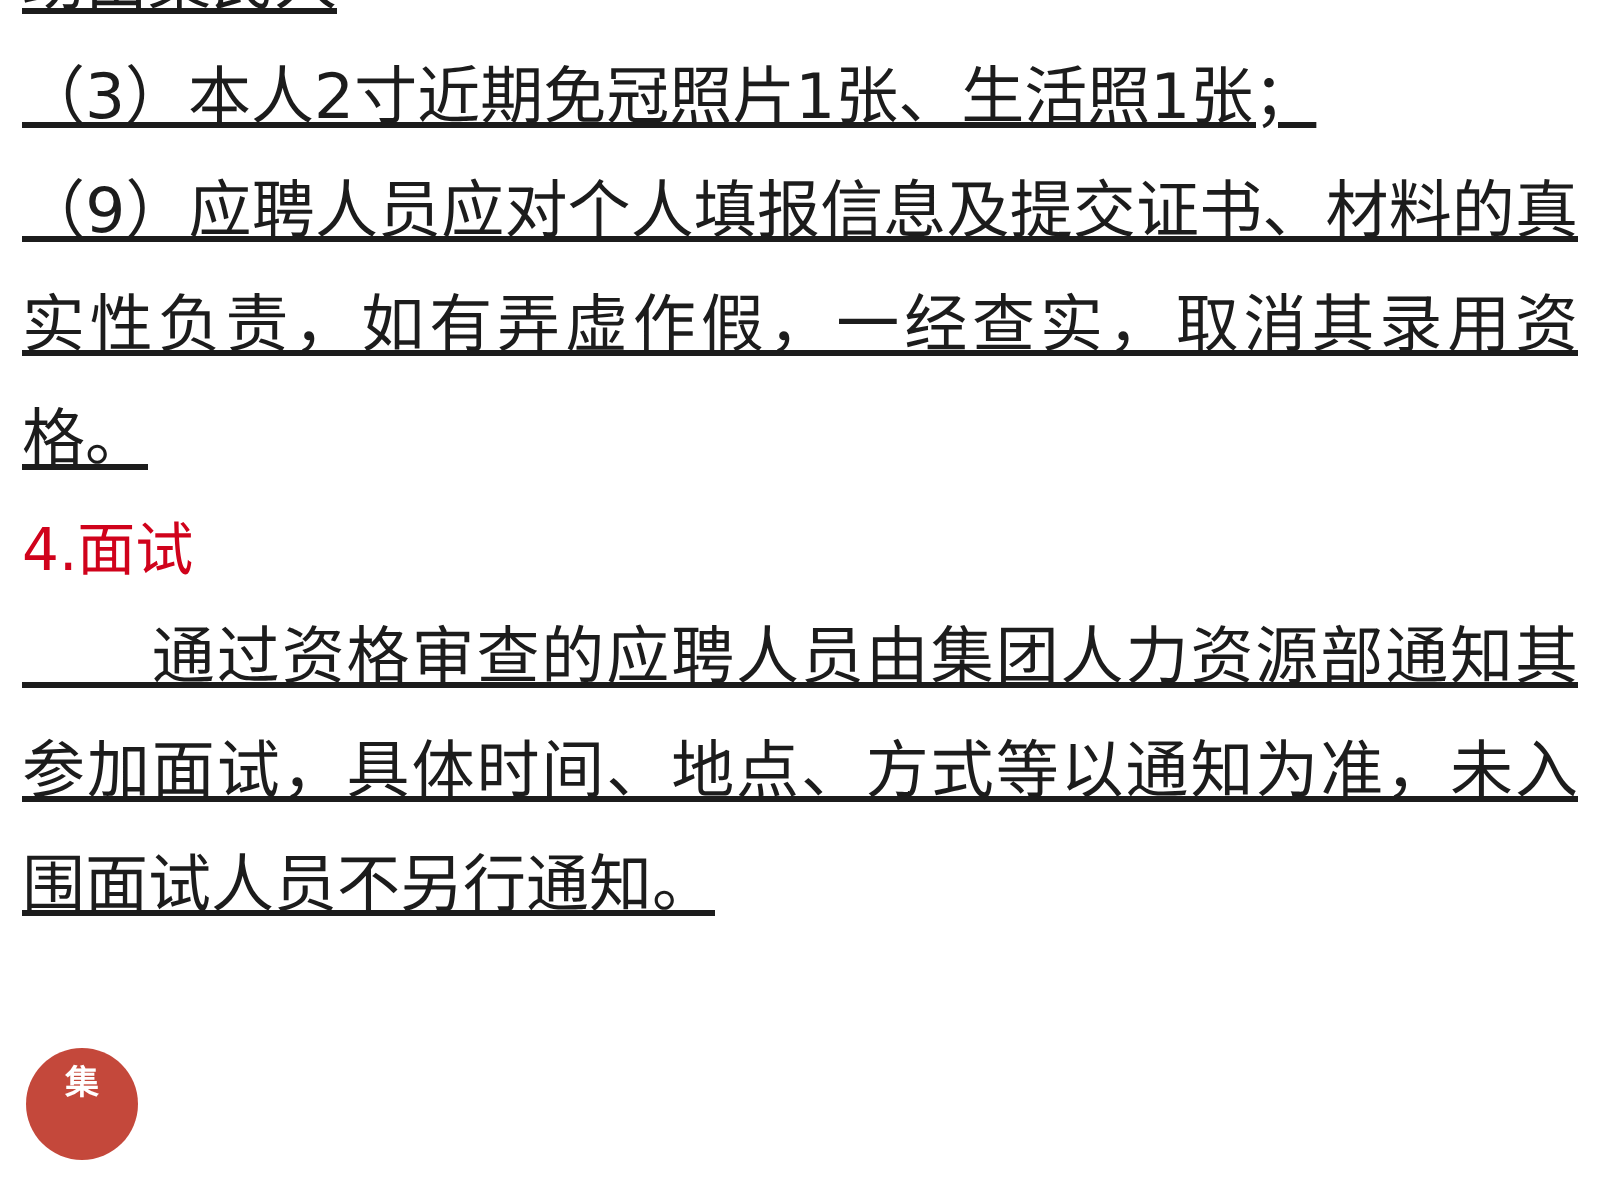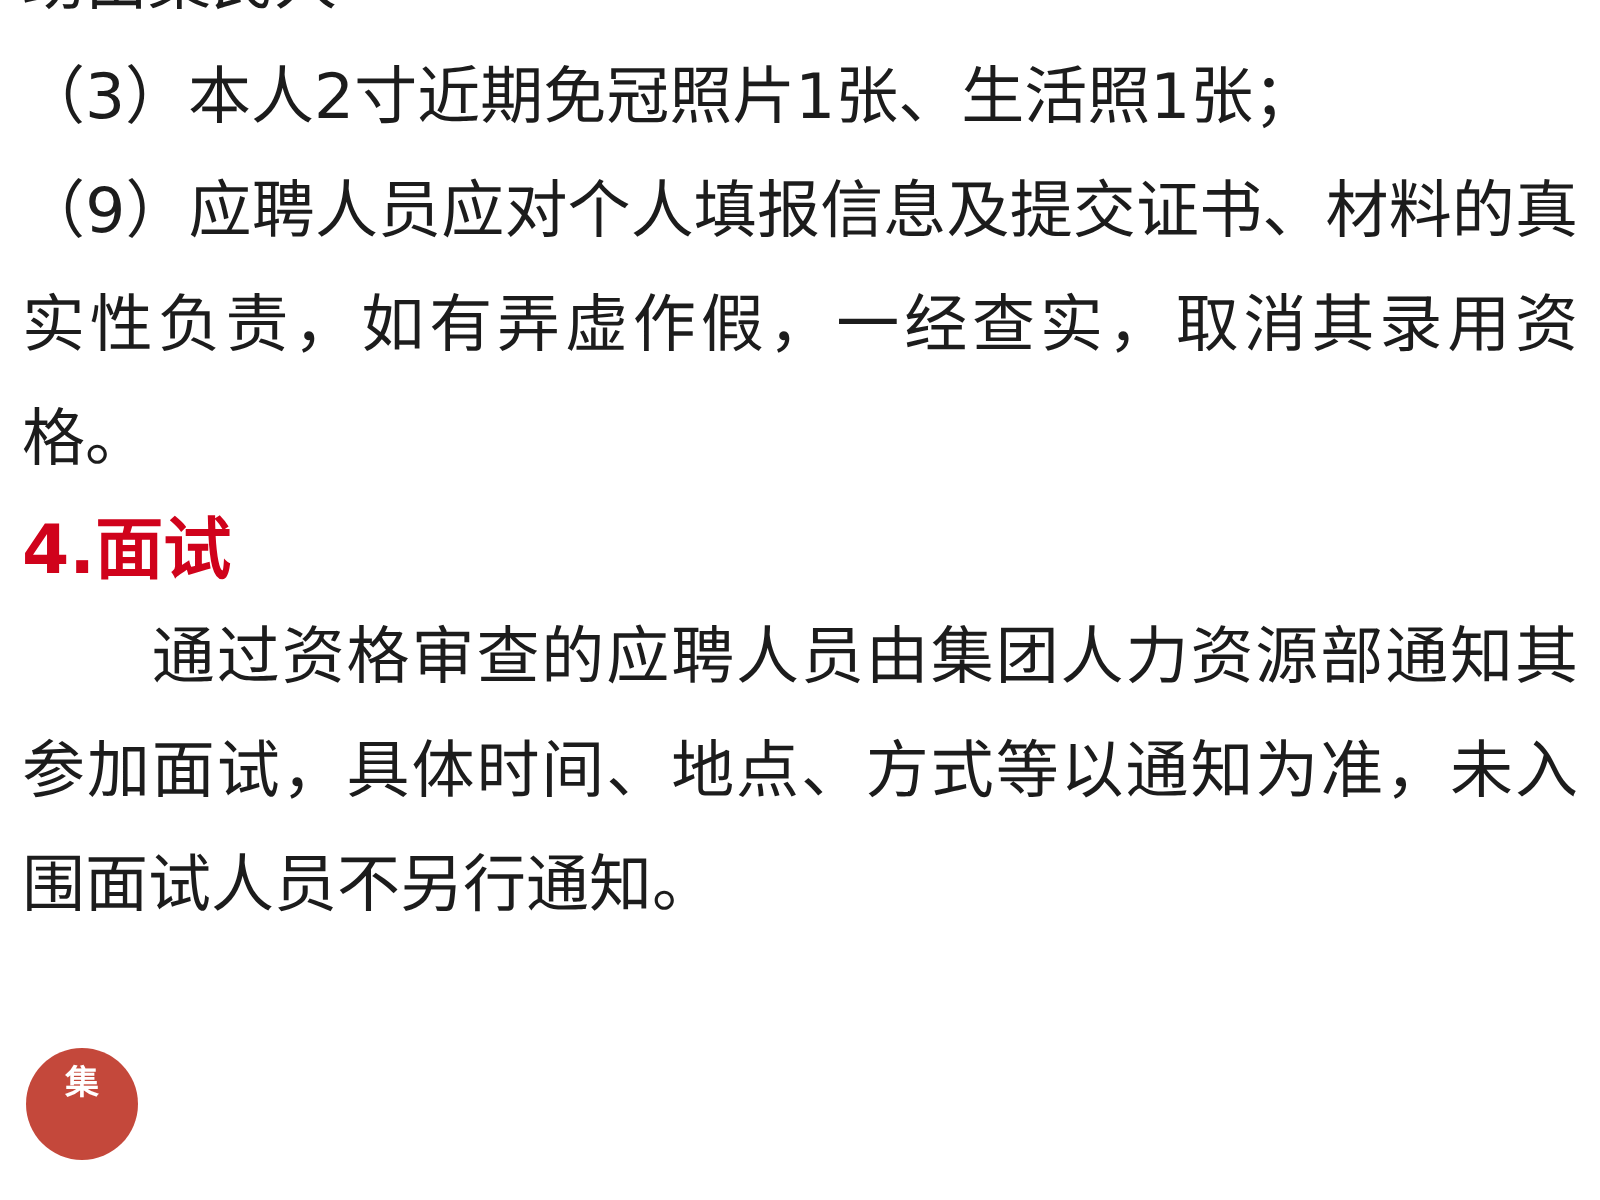--- a/index.html
+++ b/index.html
@@ -27,28 +27,29 @@
   }
   .para {
     font-size: 63px;
     line-height: 114px;
     letter-spacing: 0px;
     color: #1c1c1c;
     margin: 0;
     text-align: justify;
     text-justify: inter-ideograph;
     word-break: break-all;
+    text-decoration: underline;
   }
   .para.clipped-top {
     margin-top: -74px;
   }
   .heading {
-    font-size: 68px;
+    font-size: 58px;
     line-height: 100px;
-    font-weight: bold;
+    font-weight: normal;
     color: #d0021b;
     margin: 4px 0 0 0;
     letter-spacing: 0px;
   }
   .para-tight {
     margin-top: 0;
   }
   .seal {
     position: absolute;
     left: 26px;

